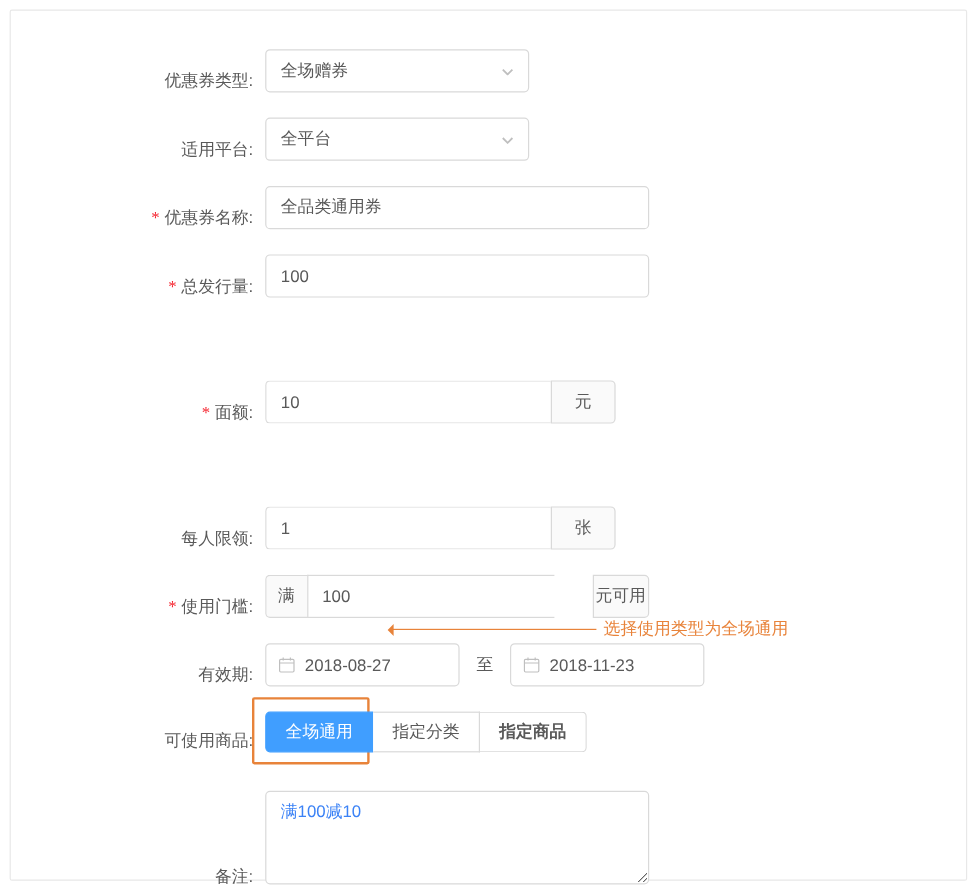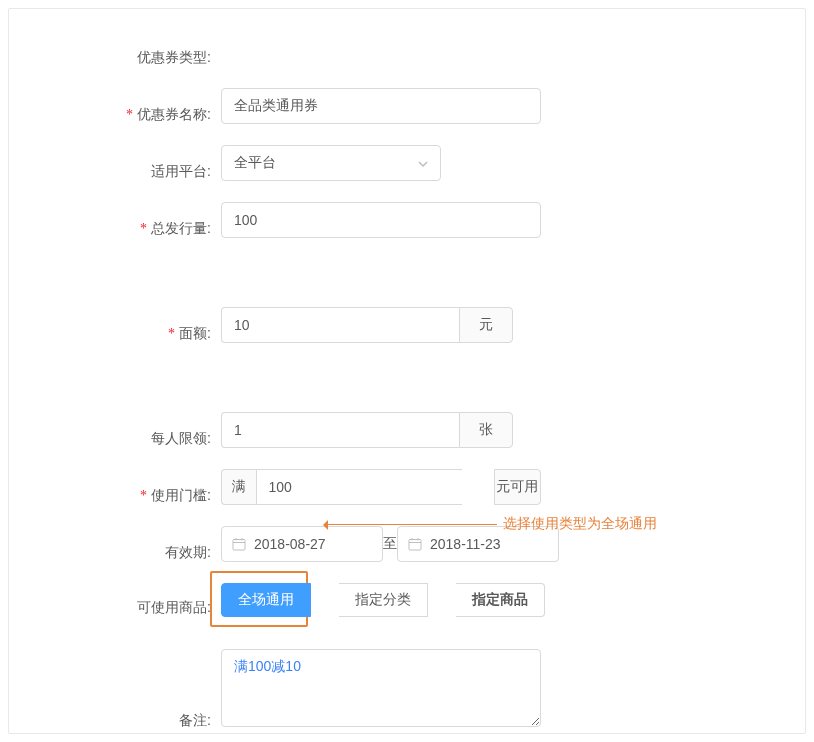--- a/index.html
+++ b/index.html
@@ -127,20 +127,21 @@
       background: #fafafa;
       display: flex;
       align-items: center;
       justify-content: center;
       color: #595959;
       margin-left: 32px;
     }
     .date-row {
       display: flex;
       align-items: center;
+      gap: 14px;
     }
     .date-input {
       width: 162px;
       height: 36px;
       border: 1px solid #d9d9d9;
       border-radius: 4px;
       display: flex;
       align-items: center;
       padding: 0 10px;
       gap: 8px;
@@ -230,44 +231,54 @@
   </style>
 </head>
 <body>
 
 <div class="card">
 
   <div class="form-row">
     <div class="label-col">
       <span>优惠券类型:</span>
     </div>
-  </div>
-
-  <div class="form-row">
-    <div class="label-col">
-      <span class="required-star">*</span><span>优惠券名称:</span>
-    </div>
-    <div class="control-col">
-      <input type="text" class="text-input" value="全品类通用券" style="">
+    <div class="control-col">
+      <div class="select-box">
+        <span>全场赠券</span>
+        <span class="chevron">
+          <svg width="10" height="6" viewBox="0 0 10 6">
+              <path d="M1 1 L5 5 L9 1" stroke="#bfbfbf" stroke-width="1.5" fill="none"></path>
+            </svg>
+        </span>
+      </div>
     </div>
   </div>
 
   <div class="form-row">
     <div class="label-col">
       <span>适用平台:</span>
     </div>
     <div class="control-col">
       <div class="select-box">
         <span>全平台</span>
         <span class="chevron">
           <svg width="10" height="6" viewBox="0 0 10 6">
               <path d="M1 1 L5 5 L9 1" stroke="#bfbfbf" stroke-width="1.5" fill="none"></path>
             </svg>
         </span>
       </div>
+    </div>
+  </div>
+
+  <div class="form-row">
+    <div class="label-col">
+      <span class="required-star">*</span><span>优惠券名称:</span>
+    </div>
+    <div class="control-col">
+      <input type="text" class="text-input" value="全品类通用券" style="">
     </div>
   </div>
 
   <div class="form-row">
     <div class="label-col">
       <span class="required-star">*</span><span>总发行量:</span>
     </div>
     <div class="control-col">
       <input type="text" class="text-input" value="100" style="">
     </div>
@@ -342,21 +353,21 @@
       </div>
     </div>
   </div>
 
   <div class="form-row">
     <div class="label-col">
       <span>可使用商品:</span>
     </div>
     <div class="control-col" style="position:relative;">
       <div class="highlight-box" style="position:absolute; left:-11px; top:-12px; width:98px; height:56px; z-index:0; pointer-events:none;"></div>
-      <div class="tab-group" style="position:relative; z-index:1;gap:28px;">
+      <div class="tab-group" style="position:relative; z-index:1;">
         <button class="tab-btn active">全场通用</button>
         <button class="tab-btn">指定分类</button>
         <button class="tab-btn">指定商品</button>
       </div>
     </div>
   </div>
 
   <div class="form-row" style="margin-top:32px;">
     <div class="label-col">
       <span>备注:</span>

